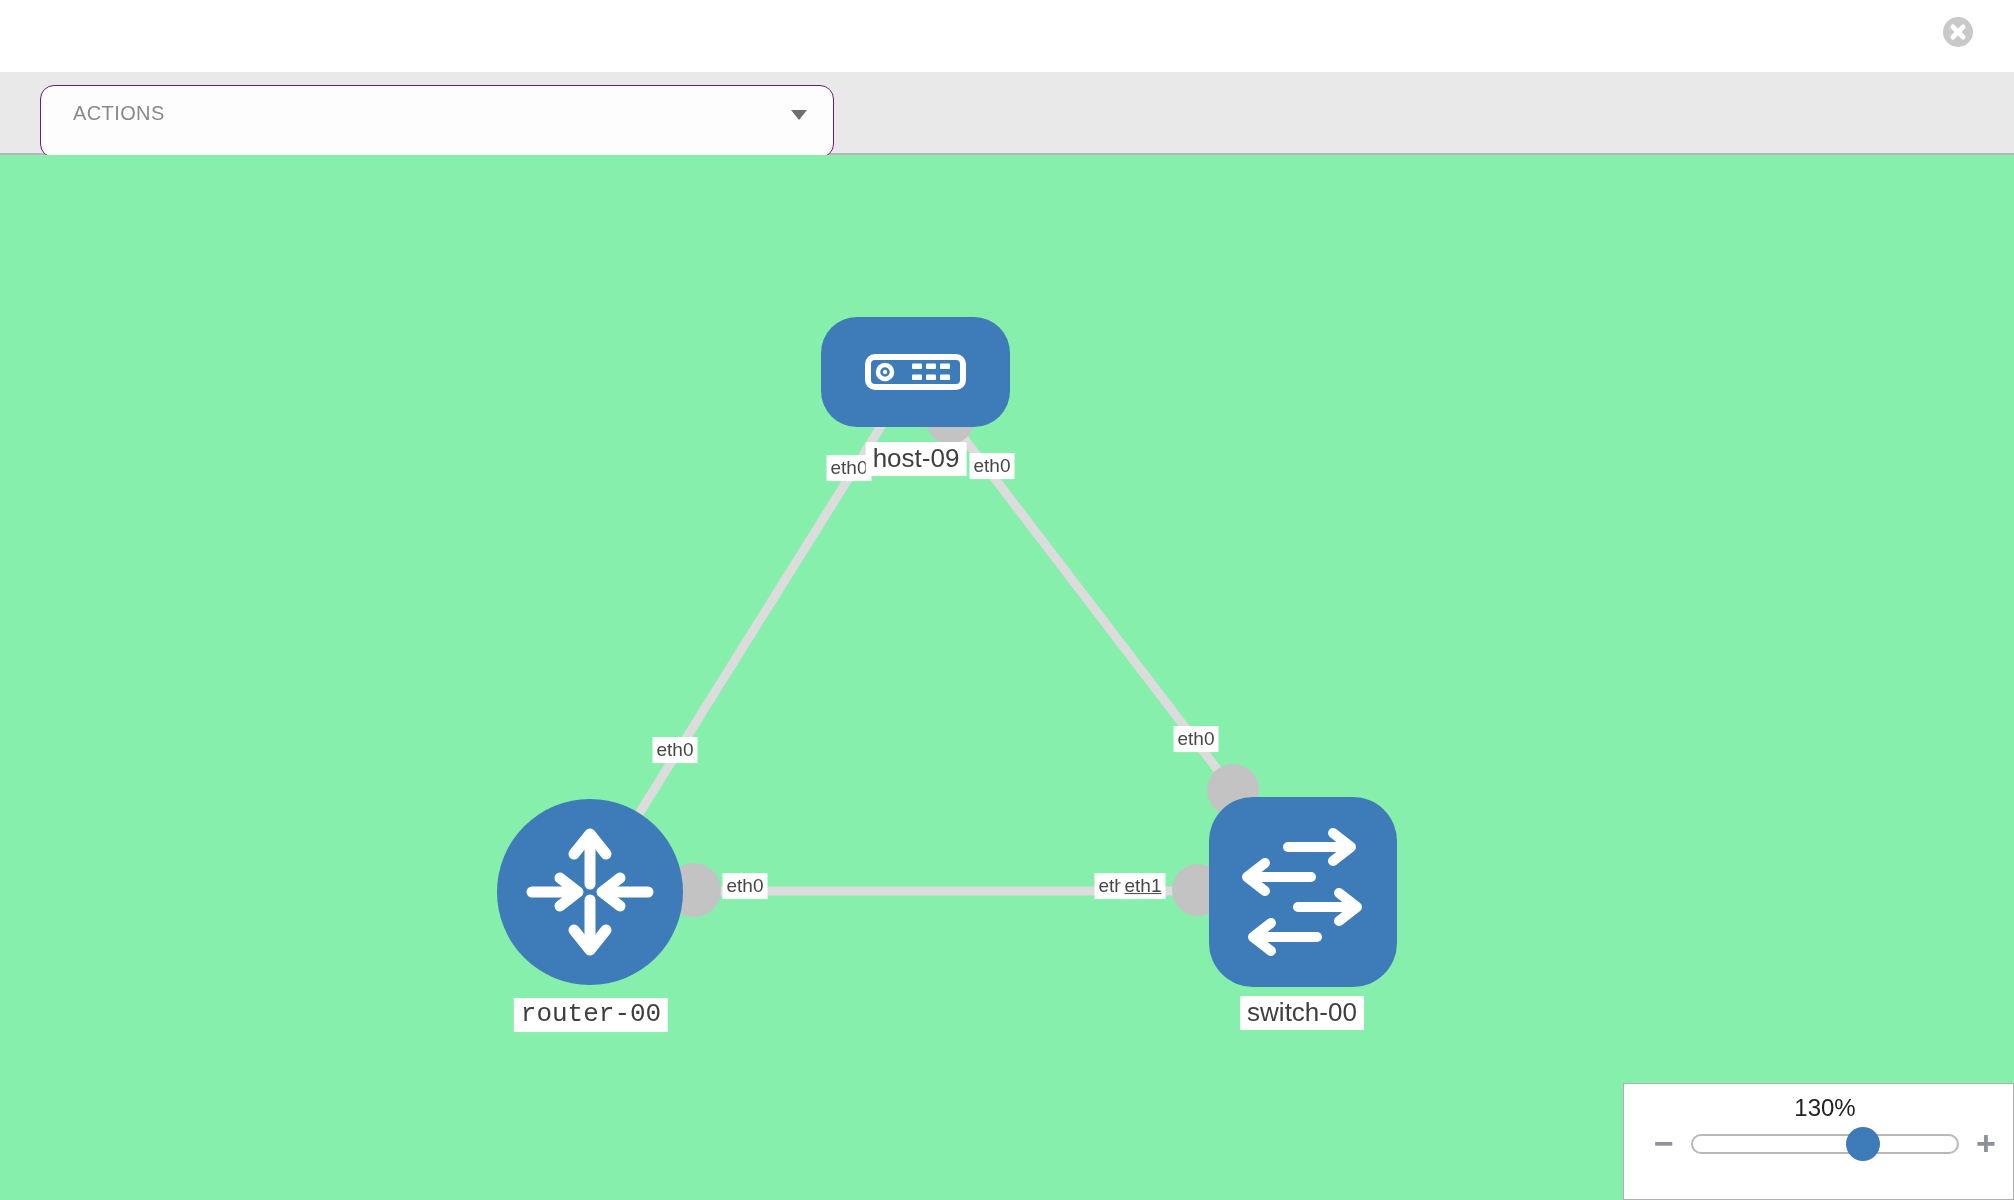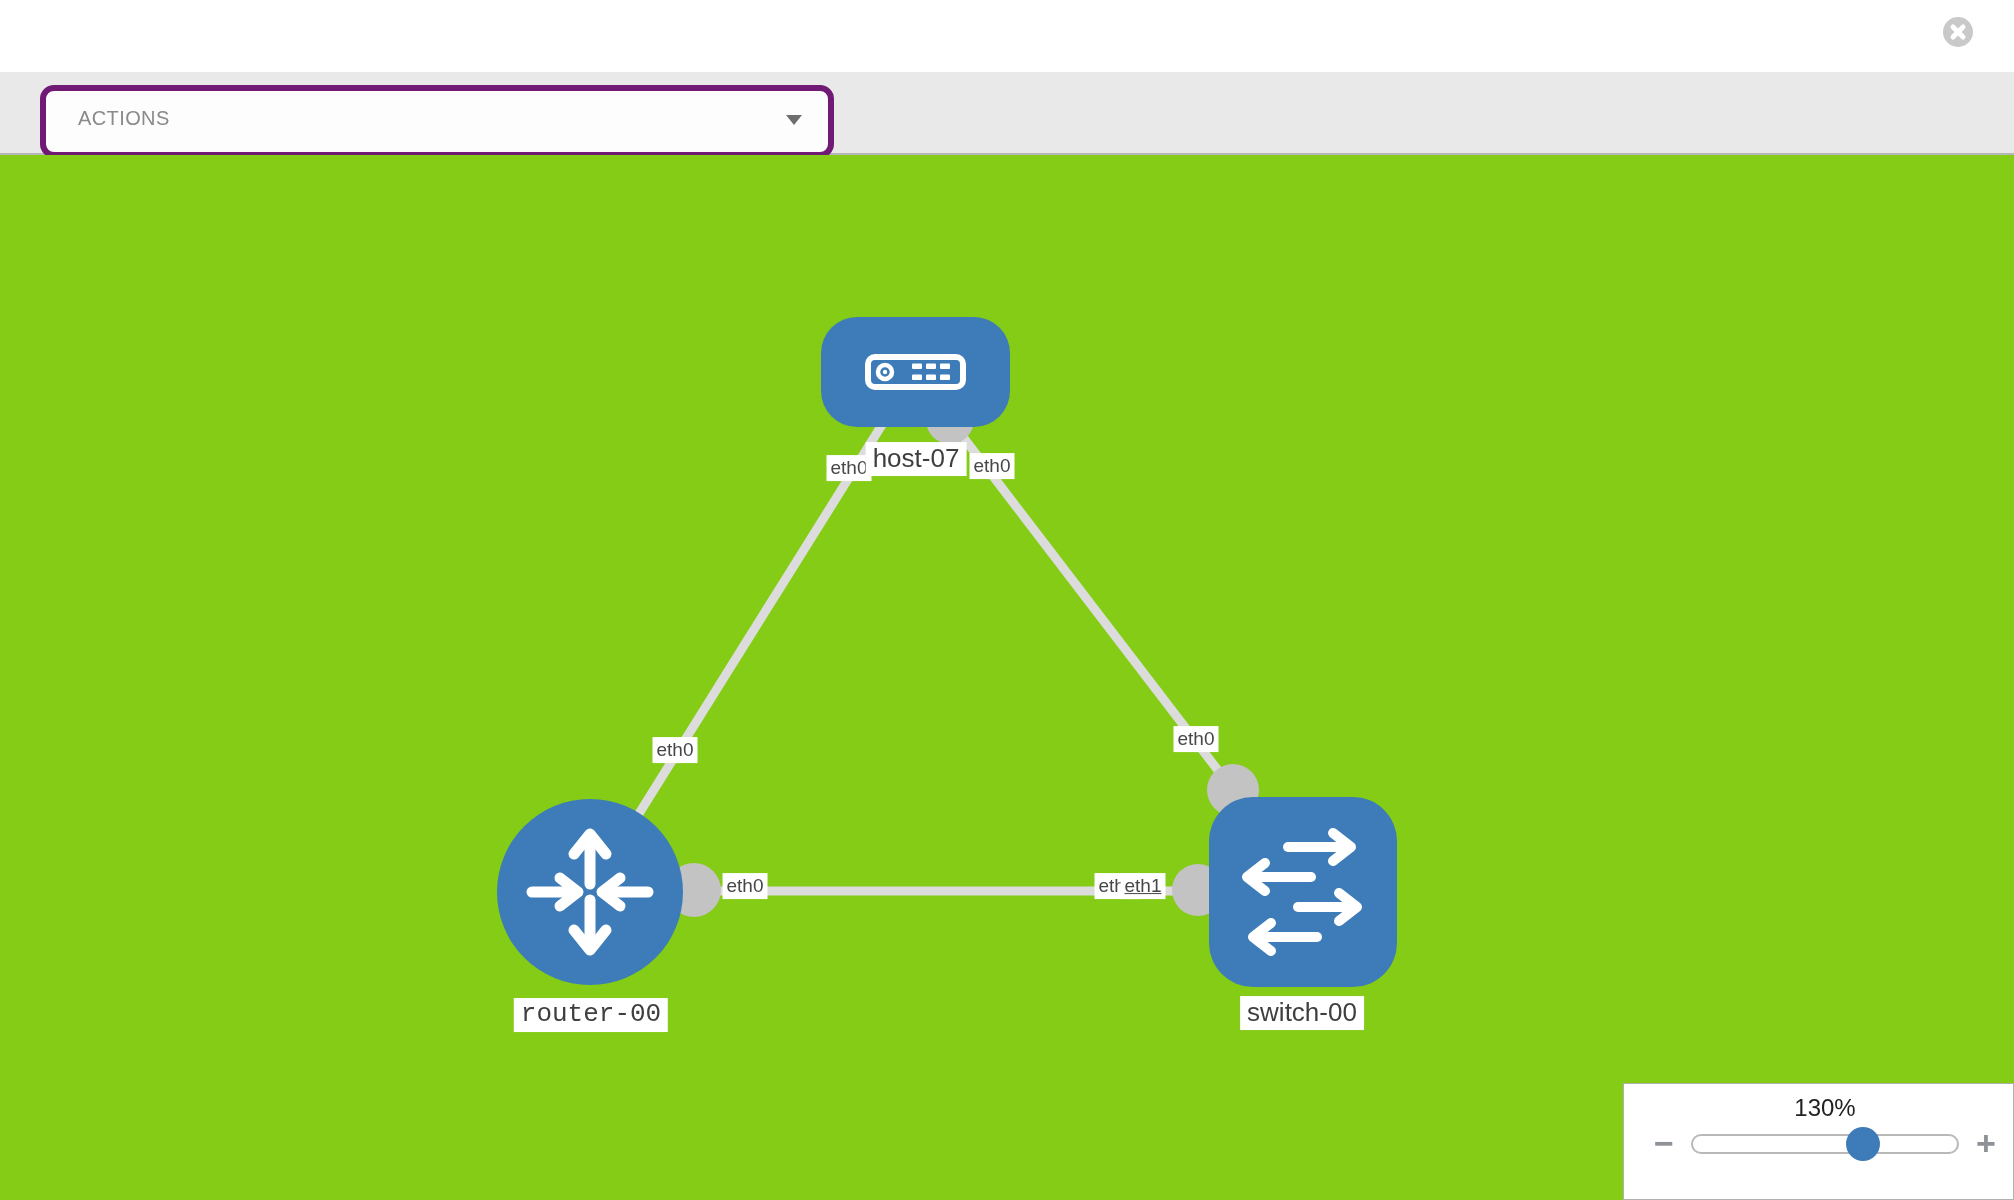--- a/index.html
+++ b/index.html
@@ -17,39 +17,39 @@
     position:absolute;left:1943px;top:17px;width:30px;height:30px;border-radius:50%;
     background:#c9c9c9;cursor:pointer;display:flex;align-items:center;justify-content:center;
   }
   
   .toolbar{
     position:absolute;left:0;top:72px;width:100%;height:83px;
     background:#e9e9e9;border-bottom:2px solid #b6b6b6;box-sizing:border-box;
   }
   .select-box{
     position:absolute;top:13px;height:73px;background:#fdfdfd;
-    border:6px solid #701a75;border-radius:14px;box-sizing:border-box;cursor:pointer;
+    border:1px solid #701a75;border-radius:14px;box-sizing:border-box;cursor:pointer;
   }
   .select-box .sel-label{
     position:absolute;left:32px;top:0;height:55px;line-height:55px;
     font-size:20px;color:#8a8a8a;letter-spacing:.4px;
   }
   .caret{
     position:absolute;right:26px;top:24px;width:0;height:0;
     border-left:8px solid transparent;border-right:8px solid transparent;
     border-top:10px solid #6e6e6e;
   }
   .actions-box{left:40px;width:794px;}
   .search-box{left:1182px;width:792px;}
   .tool-icon{position:absolute;top:96px;width:36px;height:36px;cursor:pointer;}
   .tool-icon.wrench{left:1047px;}
   .tool-icon.key{left:1115px;}
   
   .canvas{
-    position:absolute;left:0;top:155px;width:2014px;height:1045px;background:#84cc16;
+    position:absolute;left:0;top:155px;width:2014px;height:1045px;background:#86efac;
   }
   .topo-svg{position:absolute;left:0;top:0;}
   
   .chip{
     position:absolute;transform:translate(-50%,-50%);
     background:#ffffff;color:#474747;white-space:nowrap;
     font-size:19px;padding:2px 4px;line-height:1.15;
   }
   .chip.node-label{font-size:26px;color:#3f3f3f;padding:2px 7px;}
   
@@ -172,21 +172,21 @@
     </svg>
 
     <div class="chip" style="left:849px;top:313px;">eth0</div>
     <div class="chip" style="left:992px;top:311px;">eth0</div>
     <div class="chip" style="left:675px;top:595px;">eth0</div>
     <div class="chip" style="left:1196px;top:584px;">eth0</div>
     <div class="chip" style="left:745px;top:731px;">eth0</div>
     <div class="chip" style="left:1117px;top:731px;">eth0</div>
     <div class="chip" style="left:1143px;top:731px;text-decoration:underline;">eth1</div>
 
-    <div class="chip node-label" style="left:916px;top:304px;">host-07</div>
+    <div class="chip node-label" style="left:916px;top:304px;">host-09</div>
     <div class="chip node-label" style="left:591px;top:860px;font-family:Liberation Mono, monospace;">router-00</div>
     <div class="chip node-label" style="left:1302px;top:858px;">switch-00</div>
 
     <div class="zoom-panel">
       <div class="zoom-level">130%</div>
       <span class="zoom-btn zoom-minus">−</span>
       <div class="zoom-track"></div>
       <div class="zoom-thumb"></div>
       <span class="zoom-btn zoom-plus">+</span>
     </div>

